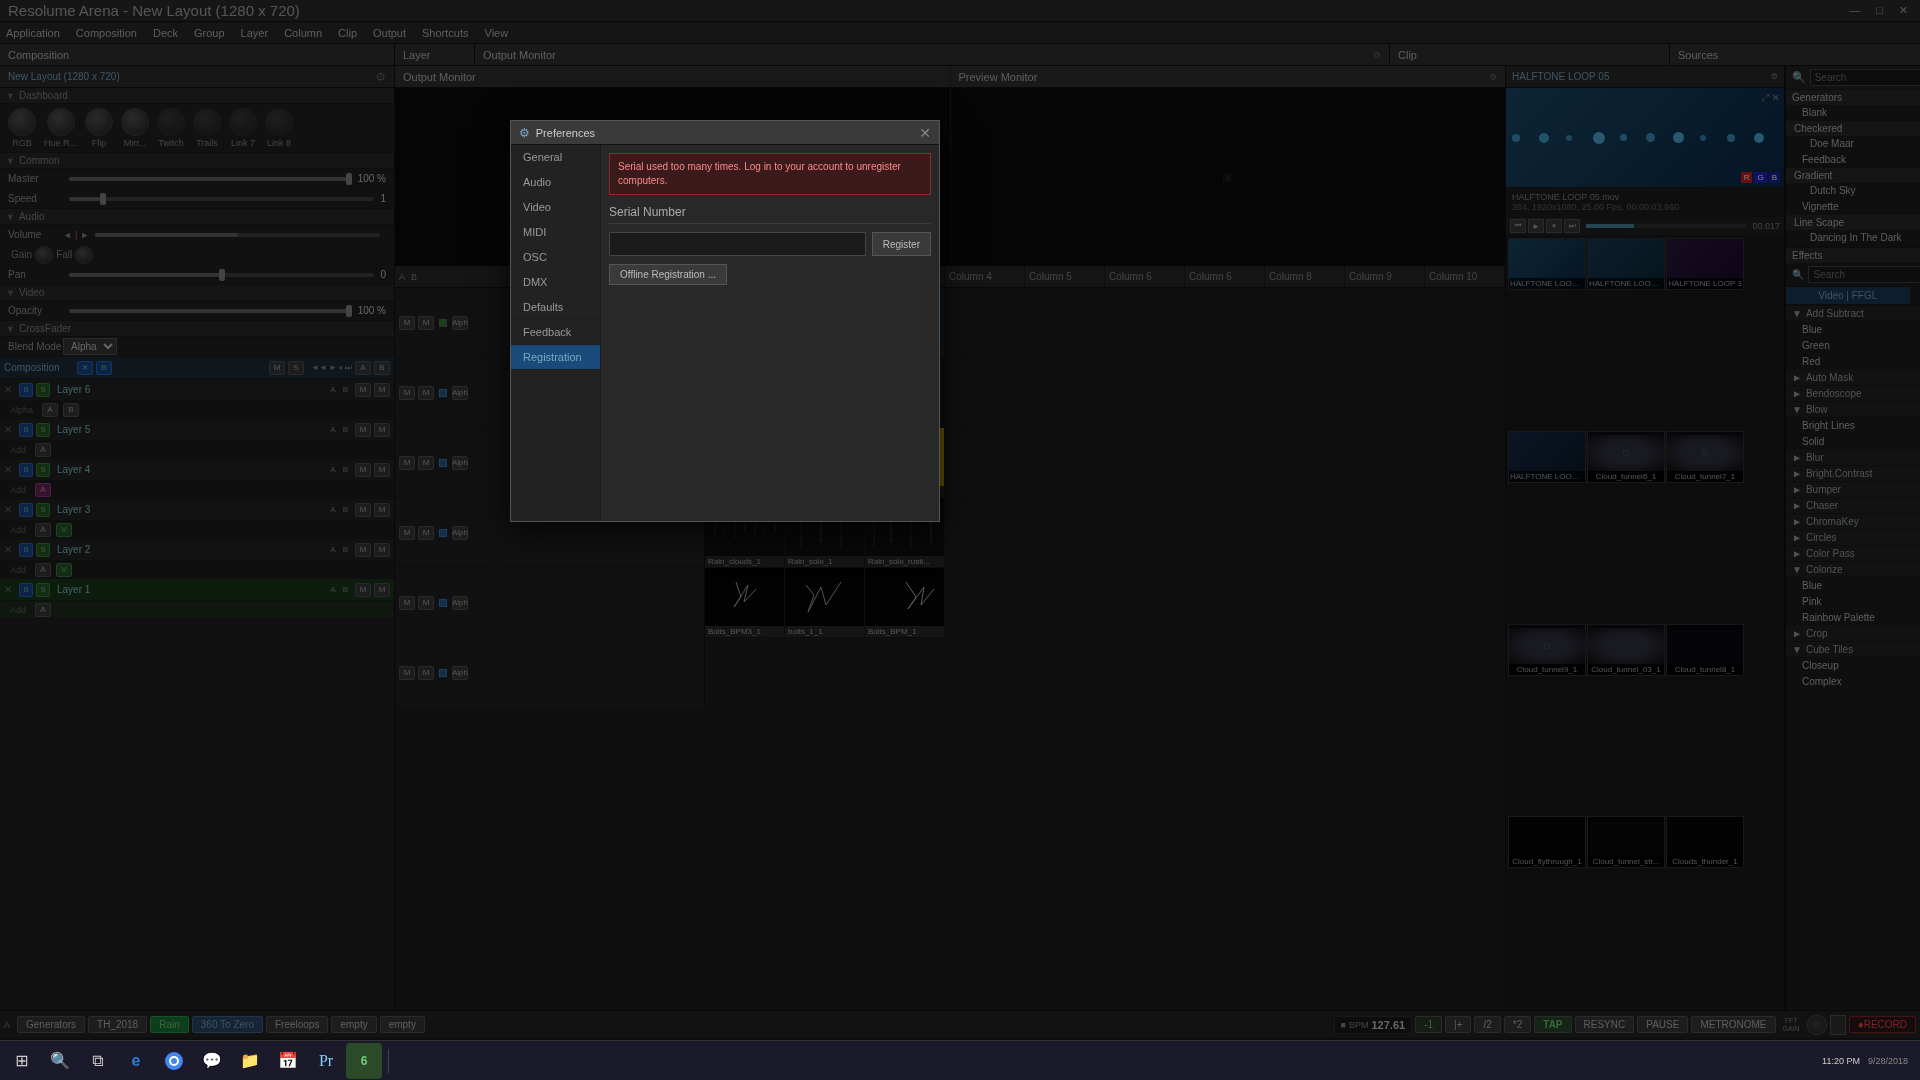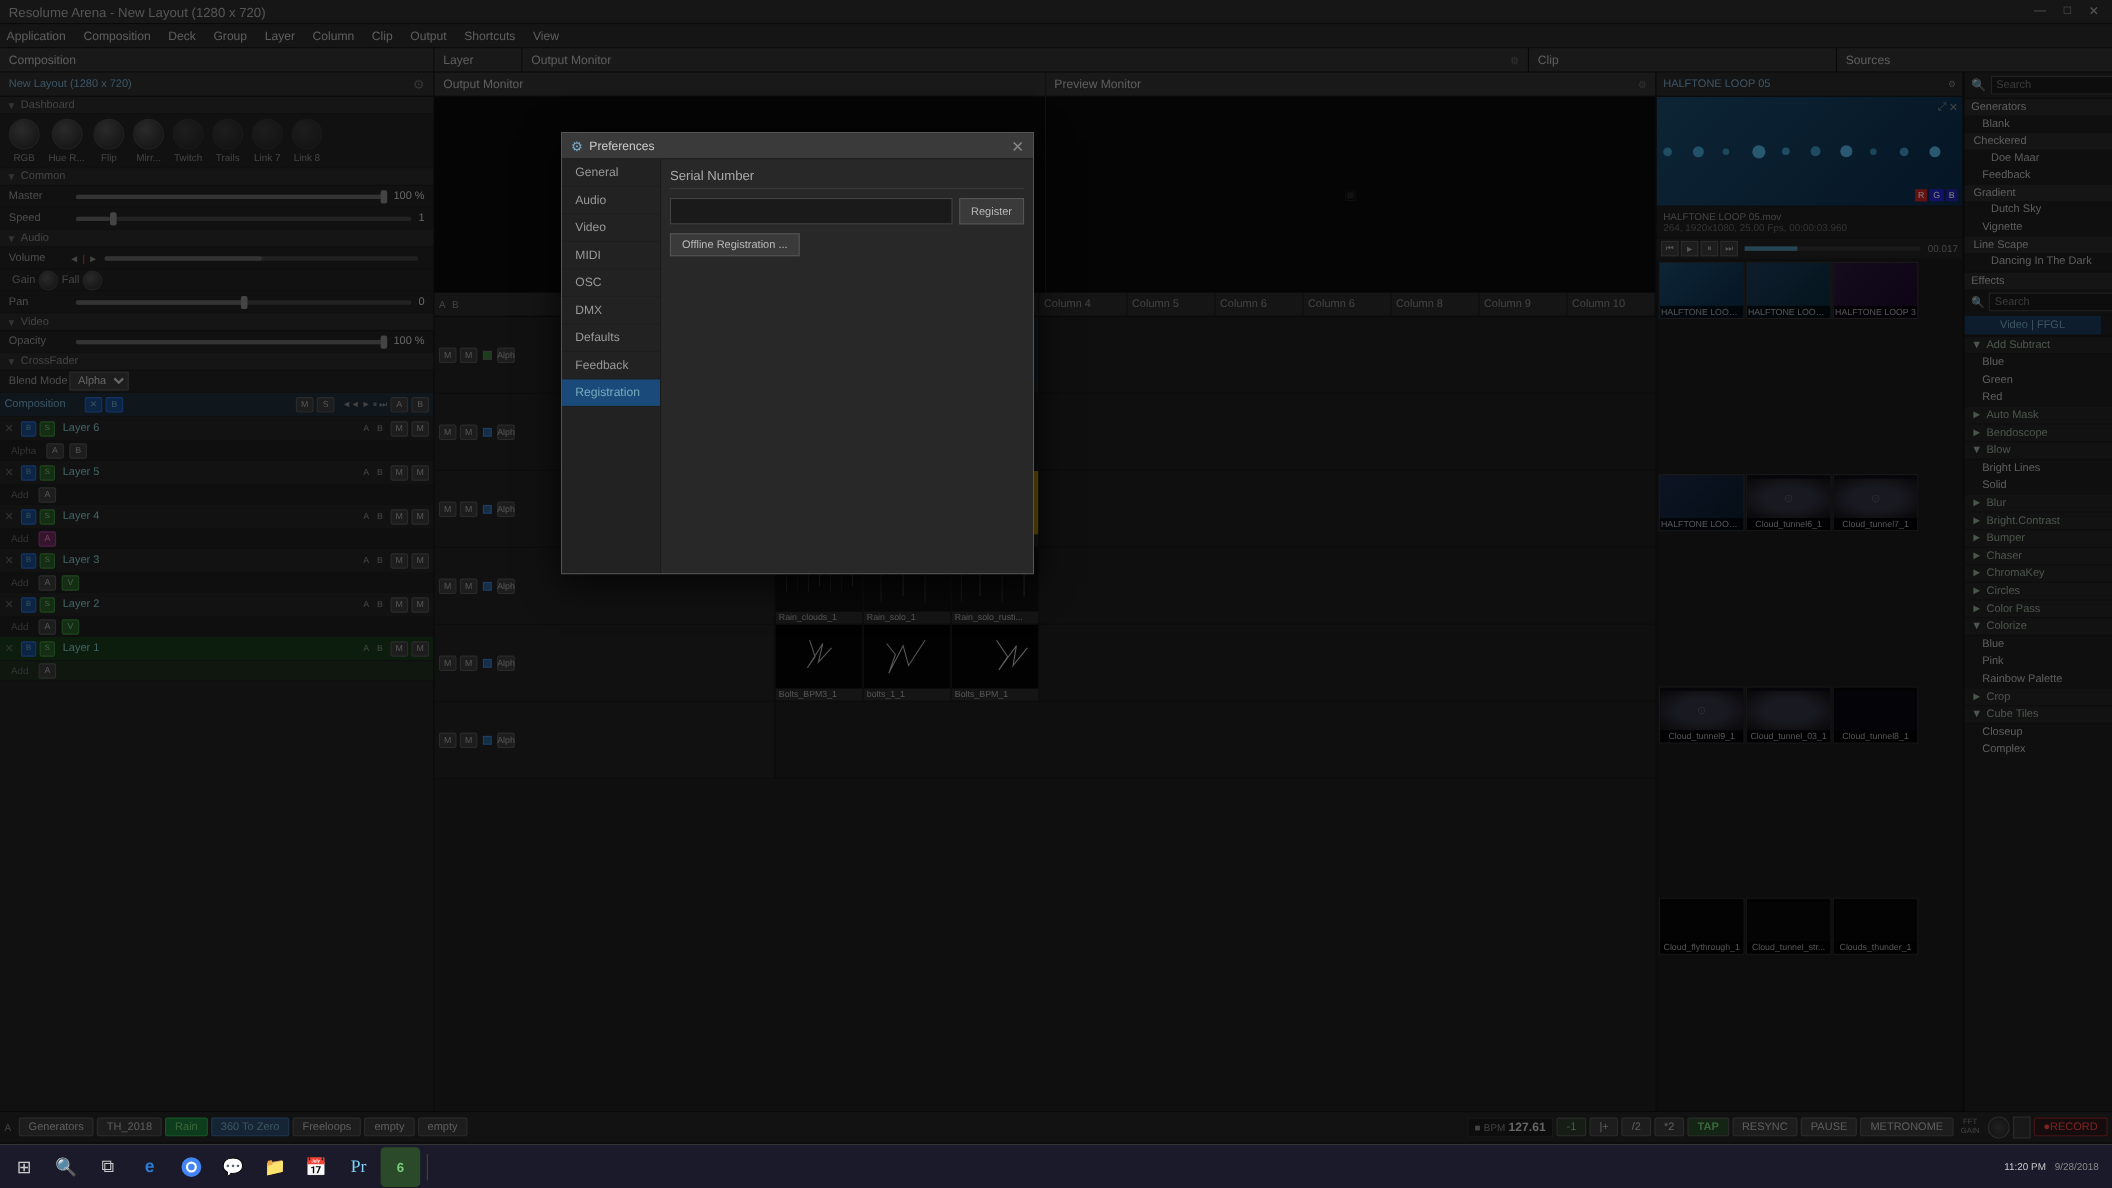--- a/index.html
+++ b/index.html
@@ -16,21 +16,21 @@
     
     #titlebar {
       background: #2d2d2d;
       height: 22px;
       display: flex;
       align-items: center;
       padding: 0 8px;
       border-bottom: 1px solid #111;
       justify-content: space-between;
     }
-    #titlebar .title { color: #aaa; font-size: 12px; }
+    #titlebar .title { color: #aaa; font-size: 15px; }
     #titlebar .win-controls { display: flex; gap: 8px; }
     #titlebar .win-btn { color: #aaa; font-size: 11px; cursor: pointer; padding: 0 4px; }
     
     #menubar {
       background: #2a2a2a;
       height: 22px;
       display: flex;
       align-items: center;
       padding: 0 6px;
       border-bottom: 1px solid #111;
@@ -1318,20 +1318,23 @@
         <div class="pref-nav-item">Audio</div>
         <div class="pref-nav-item">Video</div>
         <div class="pref-nav-item">MIDI</div>
         <div class="pref-nav-item">OSC</div>
         <div class="pref-nav-item">DMX</div>
         <div class="pref-nav-item">Defaults</div>
         <div class="pref-nav-item">Feedback</div>
         <div class="pref-nav-item active">Registration</div>
       </div>
       <div id="pref-content">
+        <div class="pref-error-banner">
+          <span>Serial used too many times. Log in to your account to unregister computers.</span>
+        </div>
         <div class="pref-section-title">Serial Number</div>
         <div class="pref-input-row">
           <input type="text" class="pref-input" placeholder="" style="">
           <button class="pref-register-btn">Register</button>
         </div>
         <button class="pref-offline-btn">Offline Registration ...</button>
       </div>
     </div>
   </div>
 </div>

